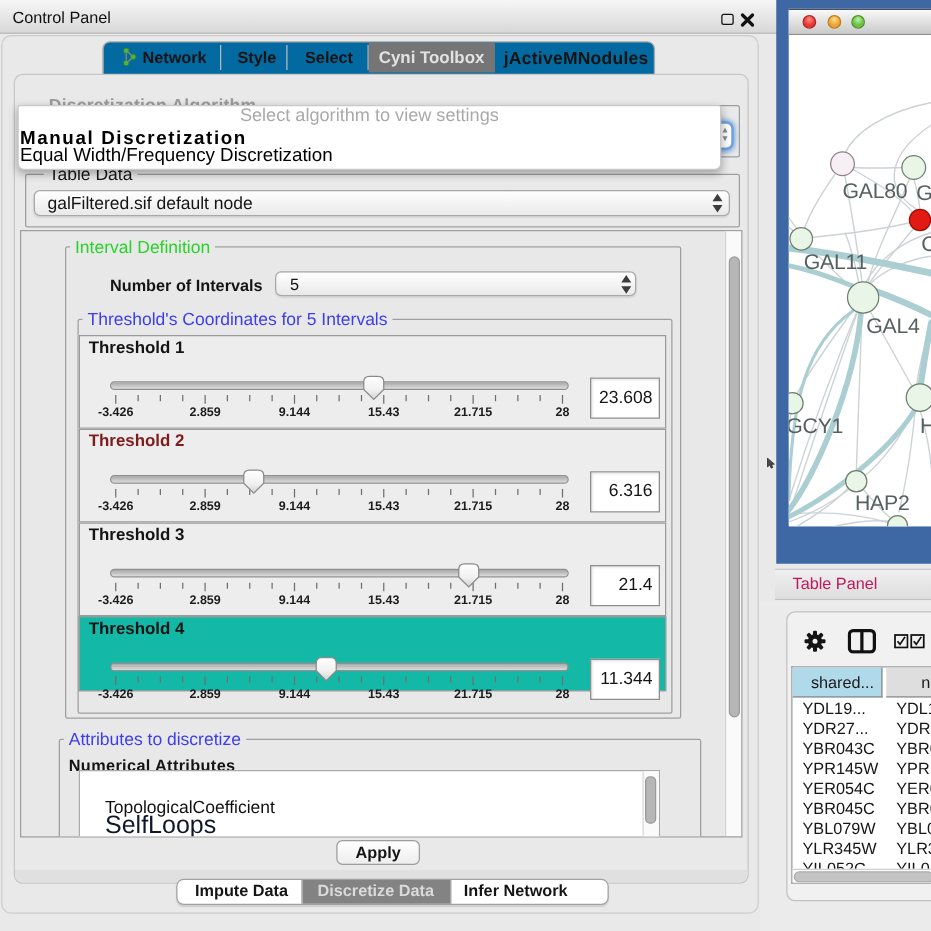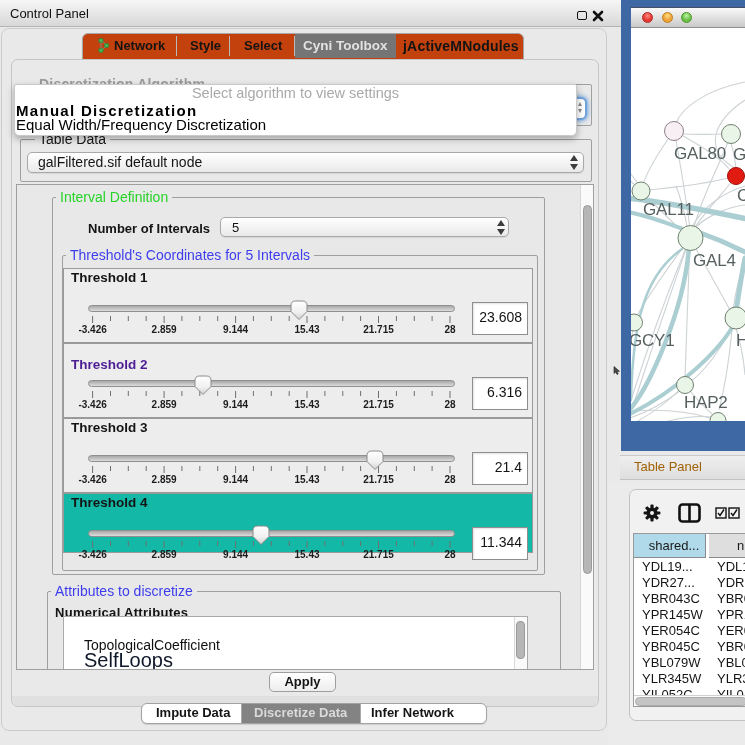--- a/index.html
+++ b/index.html
@@ -14,21 +14,21 @@
 .b{font-weight:bold;}
 </style></head><body>
 
 <div class="abs" style="left:1px;top:28px;width:606px;height:703px;border:1px solid #cccccc;border-radius:8px;background:#e9e9e9;"></div>
 <div class="abs" style="left:0;top:0;width:745px;height:27px;background:linear-gradient(#f6f6f6,#d8d8d8);border-bottom:1px solid #b3b3b3;"></div>
 <div class="abs" style="left:10px;top:6px;font-size:13px;color:#111;">Control Panel</div>
 <div class="abs" style="left:577px;top:11px;width:10px;height:9px;border:1.5px solid #111;border-radius:2px;"></div>
 <svg class="abs" style="left:591px;top:9px;" width="14" height="14">
     <path d="M3,3 L11,11 M11,3 L3,11" stroke="#111" stroke-width="2.6" stroke-linecap="round"></path>
   </svg>
-<div class="abs" style="left:82px;top:33px;width:442px;height:40px;background:#c2410c;border:1px solid #a6a6a6;border-radius:6px;box-shadow:0 1px 1px rgba(0,0,0,0.12);overflow:hidden;">
+<div class="abs" style="left:82px;top:33px;width:442px;height:40px;background:#0369a1;border:1px solid #a6a6a6;border-radius:6px;box-shadow:0 1px 1px rgba(0,0,0,0.12);overflow:hidden;">
 <div style="position:absolute;left:0;top:2px;width:94px;height:20px;border-right:1px solid #b9b9b9;"></div>
 <div style="position:absolute;left:94px;top:2px;width:53px;height:20px;border-right:1px solid #b9b9b9;"></div>
 <div style="position:absolute;left:147px;top:2px;width:65px;height:20px;border-right:1px solid #b9b9b9;"></div>
 <div style="position:absolute;left:212px;top:0;width:101px;height:24px;background:#757575;"></div>
 <svg style="position:absolute;left:14px;top:4px;" width="14" height="15">
       <circle cx="4" cy="2.6" r="2.3" fill="#4caf50" stroke="#2d7d32" stroke-width="0.8"></circle>
       <circle cx="9.5" cy="7.5" r="2.3" fill="#4caf50" stroke="#2d7d32" stroke-width="0.8"></circle>
       <circle cx="4" cy="12.4" r="2.3" fill="#4caf50" stroke="#2d7d32" stroke-width="0.8"></circle>
       <path d="M4,4.7 L4,10.3 M5.7,3.8 L8,6 M5.7,11.2 L8,9" stroke="#8a8a8a" stroke-width="1"></path>
     </svg>
@@ -112,21 +112,21 @@
             <stop offset="0.6" stop-color="#f0f0f0"></stop>
             <stop offset="1" stop-color="#d2d2d2"></stop>
           </linearGradient>
         </defs>
         <path d="M1,5.5 Q1,1 5.5,1 L12.5,1 Q17,1 17,5.5 L17,11.5 L9,19.5 L1,11.5 Z" fill="url(#thg0)" stroke="#8a8a8a" stroke-width="1"></path>
       </svg>
 <div style="position:absolute;left:408px;top:33px;width:56px;height:33px;background:#ffffff;border:1px solid #8e8e8e;box-shadow:inset 1px 1px 2px rgba(0,0,0,0.12);"></div>
 <div style="position:absolute;left:408px;top:40px;width:50px;font-size:14px;color:#141414;text-align:right;">23.608</div>
 </div>
 <div style="position:absolute;left:46px;top:158px;width:470px;height:75px;background:#ededed;border:1px solid #9a9a9a;">
-<div style="position:absolute;left:7px;top:1px;font-size:13.5px;font-weight:bold;color:#4c1d95;margin-top:12px;">Threshold 2</div>
+<div style="position:absolute;left:7px;top:1px;font-size:13.5px;font-weight:bold;color:#7f1d1d;">Threshold 2</div>
 <div style="position:absolute;left:24px;top:36px;width:367px;height:7px;border:1px solid #8f8f8f;border-radius:4px;background:linear-gradient(#a8a8a8,#dcdcdc);"></div>
 <svg style="position:absolute;left:0px;top:47px;" width="470" height="28">
         <line x1="28.6" y1="0" x2="28.6" y2="7" stroke="#6f6f6f" stroke-width="1"></line>
         <line x1="46.5" y1="0" x2="46.5" y2="5" stroke="#6f6f6f" stroke-width="1"></line>
         <line x1="64.3" y1="0" x2="64.3" y2="5" stroke="#6f6f6f" stroke-width="1"></line>
         <line x1="82.2" y1="0" x2="82.2" y2="5" stroke="#6f6f6f" stroke-width="1"></line>
         <line x1="100.1" y1="0" x2="100.1" y2="7" stroke="#6f6f6f" stroke-width="1"></line>
         <line x1="117.9" y1="0" x2="117.9" y2="5" stroke="#6f6f6f" stroke-width="1"></line>
         <line x1="135.8" y1="0" x2="135.8" y2="5" stroke="#6f6f6f" stroke-width="1"></line>
         <line x1="153.7" y1="0" x2="153.7" y2="5" stroke="#6f6f6f" stroke-width="1"></line>
@@ -338,21 +338,21 @@
 <text x="674" y="158.5" font-size="17" fill="#55605f" font-family="Liberation Sans,sans-serif" letter-spacing="-0.2">GAL80</text>
 <text x="733" y="160" font-size="17" fill="#55605f" font-family="Liberation Sans,sans-serif" letter-spacing="-0.2">GAL</text>
 <text x="737" y="201" font-size="17" fill="#55605f" font-family="Liberation Sans,sans-serif" letter-spacing="-0.2">CR</text>
 <text x="643" y="215" font-size="17" fill="#55605f" font-family="Liberation Sans,sans-serif" letter-spacing="-0.2">GAL11</text>
 <text x="693" y="266" font-size="17" fill="#55605f" font-family="Liberation Sans,sans-serif" letter-spacing="-0.2">GAL4</text>
 <text x="629" y="346" font-size="17" fill="#55605f" font-family="Liberation Sans,sans-serif" letter-spacing="-0.2">GCY1</text>
 <text x="736" y="346" font-size="17" fill="#55605f" font-family="Liberation Sans,sans-serif" letter-spacing="-0.2">H</text>
 <text x="684" y="408" font-size="17" fill="#55605f" font-family="Liberation Sans,sans-serif" letter-spacing="-0.2">HAP2</text>
 </svg>
 <div class="abs" style="left:620px;top:455px;width:125px;height:25px;background:linear-gradient(#efefef,#dedede);border-top:1px solid #c9c9c9;border-bottom:1px solid #c2c2c2;"></div>
-<div class="abs" style="left:634px;top:459px;font-size:13px;color:#a16207;">Table Panel</div>
+<div class="abs" style="left:634px;top:459px;font-size:13px;color:#be185d;">Table Panel</div>
 <div class="abs" style="left:608px;top:481px;width:137px;height:264px;background:#ebebeb;"></div>
 <div class="abs" style="left:629px;top:489px;width:130px;height:232px;background:#f1f1f1;border:1px solid #c2c2c2;border-radius:7px;"></div>
 <svg class="abs" style="left:643px;top:504px;" width="18" height="18" viewBox="0 0 18 18">
 <g fill="#151515">
       <circle cx="9" cy="9" r="5.6"></circle>
 <g>
 <rect x="7.4" y="0.6" width="3.2" height="4" rx="1"></rect>
 <rect x="7.4" y="13.4" width="3.2" height="4" rx="1"></rect>
 <rect x="0.6" y="7.4" width="4" height="3.2" rx="1"></rect>
 <rect x="13.4" y="7.4" width="4" height="3.2" rx="1"></rect>

